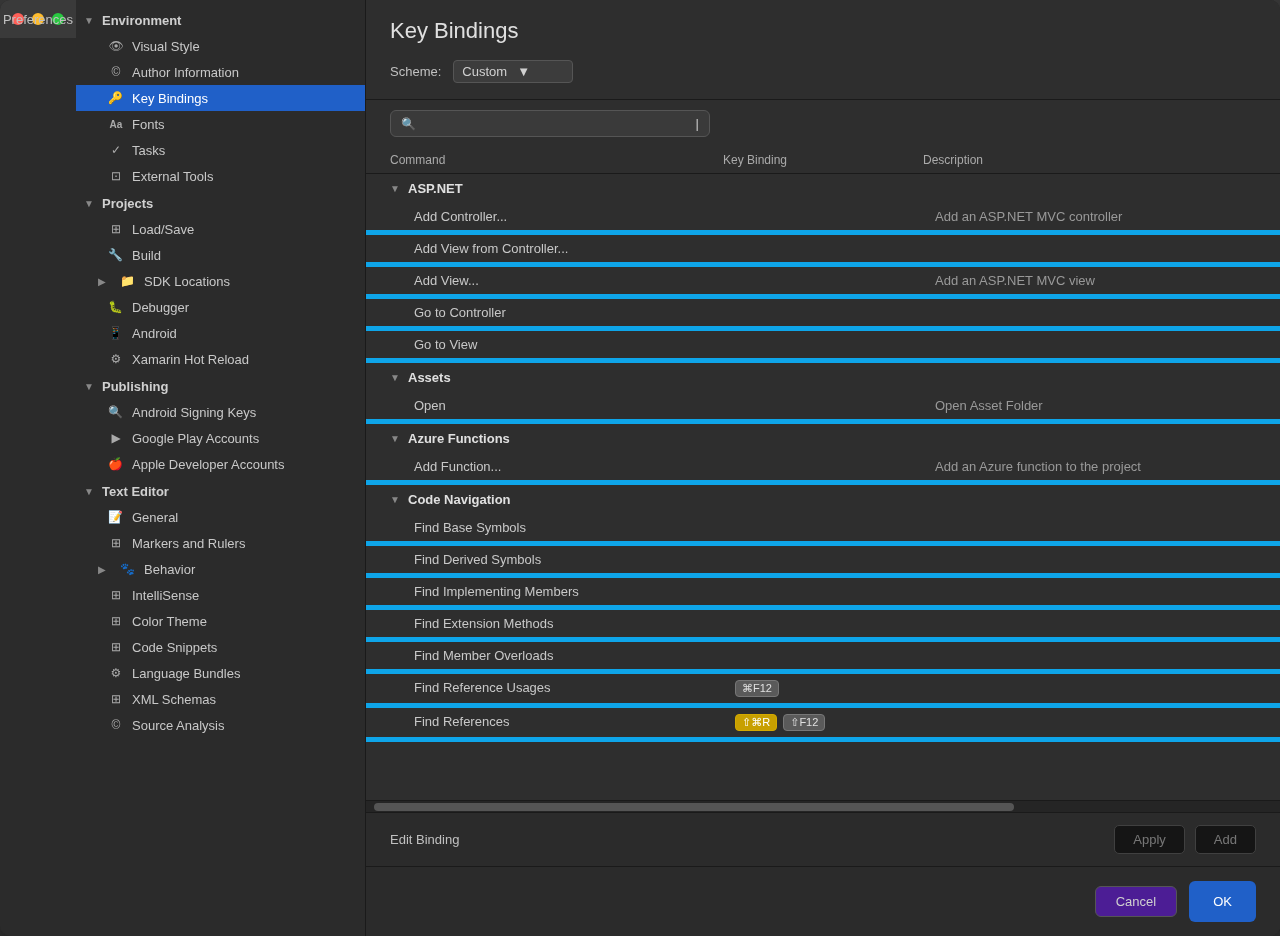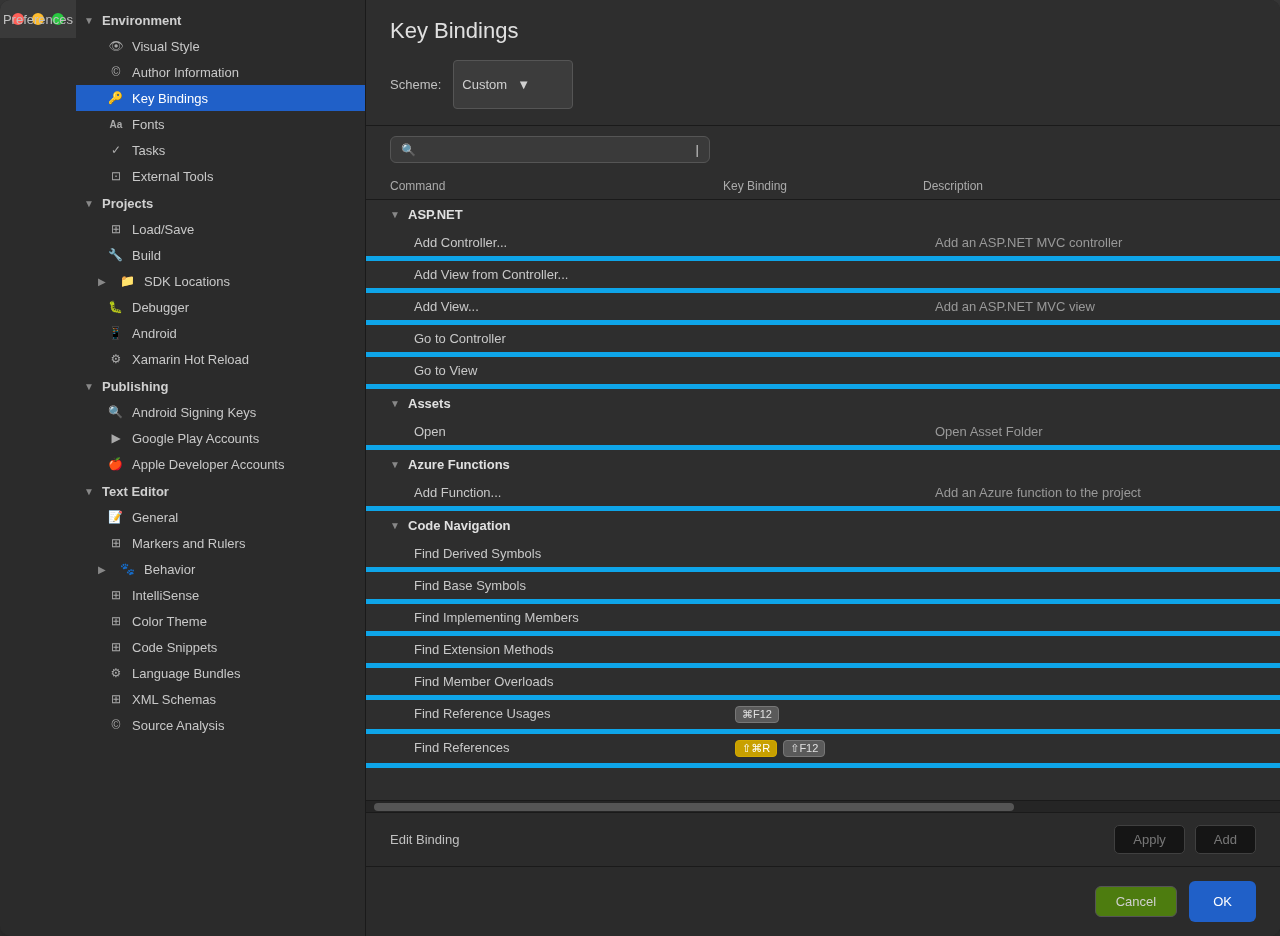--- a/index.html
+++ b/index.html
@@ -133,21 +133,21 @@
     .scheme-label {
       color: #c0c0c0;
       font-size: 13px;
     }
     .scheme-dropdown {
       display: flex;
       align-items: center;
       background: #3c3c3c;
       border: 1px solid #555;
       border-radius: 4px;
-      padding: 16px 8px;
+      padding: 3px 8px;
       gap: 8px;
       cursor: pointer;
       min-width: 120px;
     }
     .scheme-dropdown span {
       color: #d0d0d0;
       font-size: 13px;
       flex: 1;
     }
     .dropdown-arrow {
@@ -283,21 +283,21 @@
       padding: 14px 24px;
       border-top: 1px solid #1a1a1a;
       background: #2b2b2b;
       gap: 12px;
       flex-shrink: 0;
     }
     .btn-cancel {
       padding: 7px 20px;
       border-radius: 6px;
       border: 1px solid #555;
-      background: #4d7c0f;
+      background: #4c1d95;
       color: #d0d0d0;
       font-size: 13px;
       cursor: pointer;
     }
     .btn-ok {
       padding: 13px 24px;
       border-radius: 6px;
       border: none;
       background: #2060c8;
       color: #fff;
@@ -543,26 +543,26 @@
             <span class="command-name">Add Function...</span>
             <span class="command-binding"></span>
             <span class="command-desc">Add an Azure function to the project</span>
           </div>
 
           <div class="section-row">
             <span class="section-chevron">▼</span>
             <span class="section-title">Code Navigation</span>
           </div>
           <div class="command-row">
+            <span class="command-name">Find Base Symbols</span>
+            <span class="command-binding"></span>
+            <span class="command-desc"></span>
+          </div>
+          <div class="command-row">
             <span class="command-name">Find Derived Symbols</span>
-            <span class="command-binding"></span>
-            <span class="command-desc"></span>
-          </div>
-          <div class="command-row">
-            <span class="command-name">Find Base Symbols</span>
             <span class="command-binding"></span>
             <span class="command-desc"></span>
           </div>
           <div class="command-row">
             <span class="command-name">Find Implementing Members</span>
             <span class="command-binding"></span>
             <span class="command-desc"></span>
           </div>
           <div class="command-row">
             <span class="command-name">Find Extension Methods</span>

